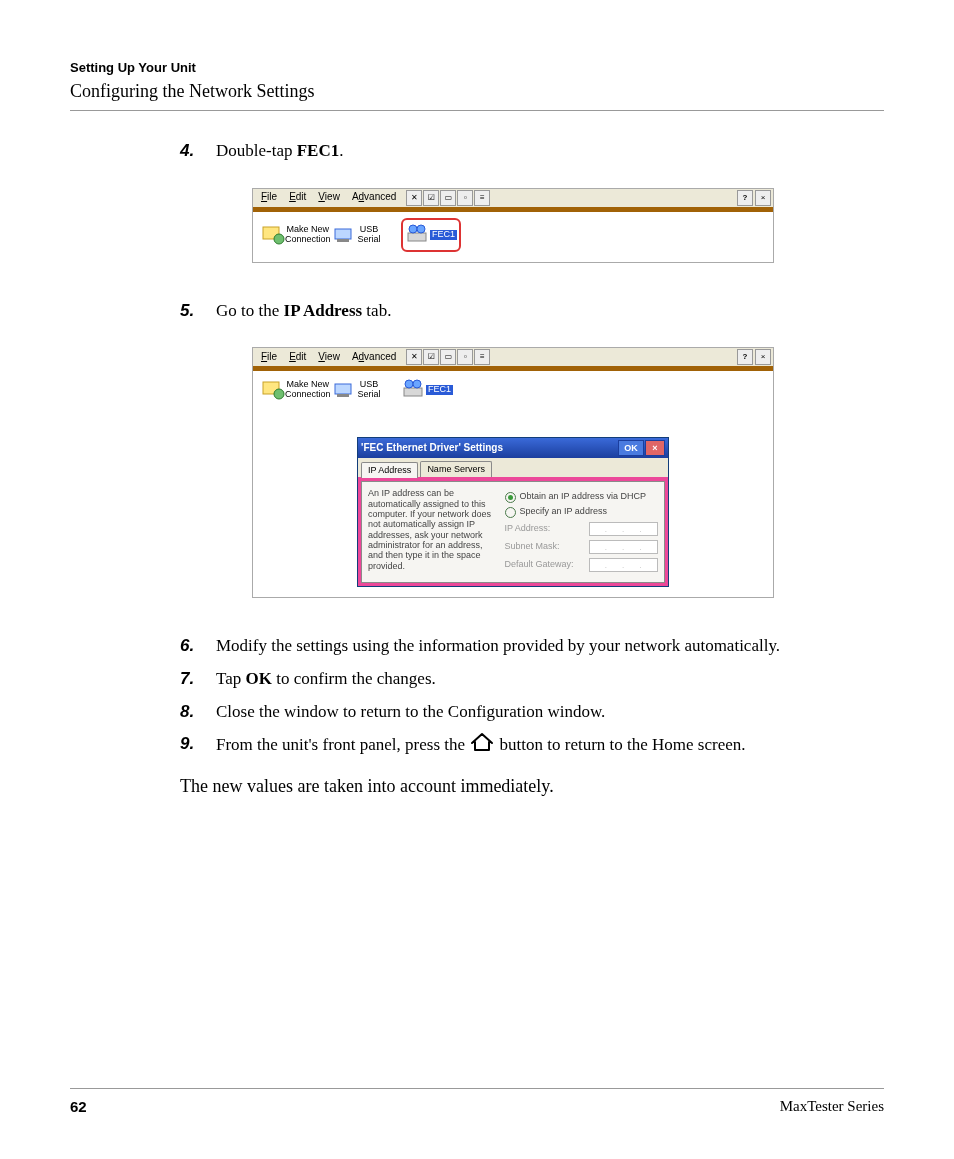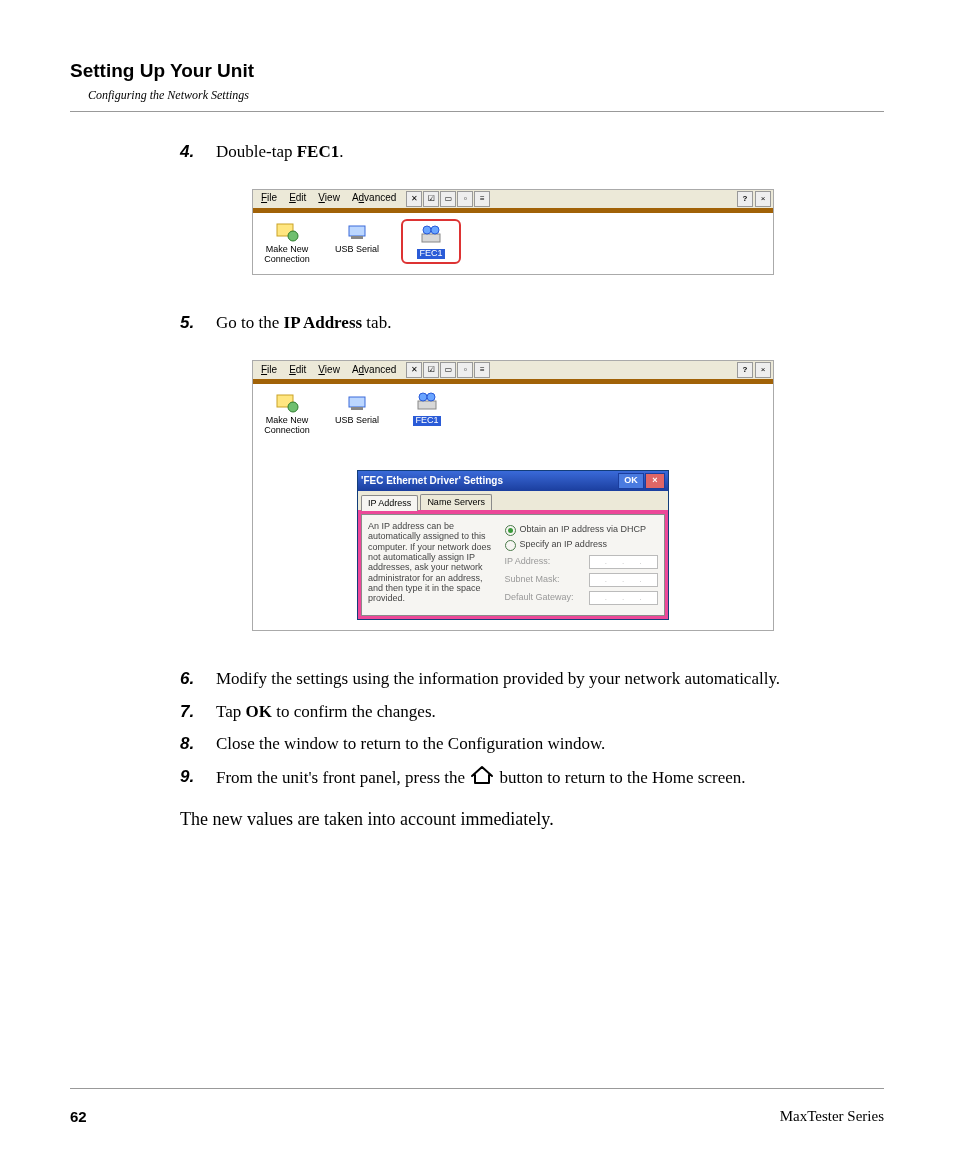--- a/index.html
+++ b/index.html
@@ -1,35 +1,35 @@
 <!DOCTYPE html>
 <html><head>
 <meta charset="utf-8">
 <style>
   html,body{margin:0;padding:0;background:#fff;font-family:Georgia,'Times New Roman',serif;color:#000}
   .page{width:954px;min-height:1159px;margin:0 auto;padding:60px 70px 40px 70px;box-sizing:border-box;position:relative}
-  .hdr-title{font-family:Arial,Helvetica,sans-serif;font-weight:bold;font-size:19px;margin:0 0 6px 0}
-  .hdr-sub{font-style:italic;font-size:12px;margin:0 0 8px 18px}
+  .hdr-title{font-family:Arial,Helvetica,sans-serif;font-weight:bold;font-size:13px;margin:0 0 6px 0}
+  .hdr-sub{font-size:18px;margin:0 0 8px 0}
   .hdr-rule{border:none;border-top:1px solid #999;margin:0 0 28px 0}
   .steps{margin-left:110px;font-size:17px;line-height:1.45}
   .step{display:flex;margin:8px 0}
   .step-num{font-family:Arial,Helvetica,sans-serif;font-weight:bold;font-style:italic;width:36px;flex-shrink:0}
   .step-body{flex:1}
   .b{font-weight:bold}
   .para{margin:16px 0 0 110px;font-size:18px}
   .screenshot{margin:16px 0 28px 36px;width:520px;border:1px solid #aaa;background:#f5f4f2;font-family:Tahoma,Arial,sans-serif;font-size:10px;color:#000}
   .menubar{display:flex;align-items:center;height:18px;background:#ece9d8;border-bottom:5px solid #a16207;padding:0 2px;position:relative}
   .menu-item{padding:1px 6px}
   .menu-item .u{text-decoration:underline}
   .mb-icons{display:flex;align-items:center;gap:1px;margin-left:4px}
   .mb-icon{width:14px;height:14px;border:1px solid #999;background:#eee;display:flex;align-items:center;justify-content:center;font-size:8px}
   .mb-right{margin-left:auto;display:flex;gap:2px}
   .help-icon{font-weight:bold}
   .icon-row{display:flex;gap:18px;padding:6px 8px 10px 8px;background:#fff}
-  .desk-icon{display:flex;flex-direction:column;align-items:center;width:52px;text-align:center;line-height:1.1}
+  .desk-icon{display:flex;flex-direction:row;align-items:center;width:52px;text-align:center;line-height:1.1}
   .icon-img{width:26px;height:24px;display:flex;align-items:center;justify-content:center;margin-bottom:2px}
   .icon-label{font-size:9px}
   .sel{background:#2a5bd7;color:#fff;padding:0 2px}
   .highlight-box{border:2px solid #d33;border-radius:6px;padding:2px}
   .dialog-wrap{display:flex;justify-content:center;padding:24px 0 10px 0;background:#fff}
   .dialog{width:310px;border:1px solid #123d7a;background:#ec4899}
   .titlebar{background:linear-gradient(#3a6ad9,#1b3e9e);color:#fff;font-weight:bold;font-size:10px;display:flex;align-items:center;padding:2px 3px}
   .titlebar-text{flex:1}
   .tb-btn{width:18px;height:14px;background:#4a7be0;border:1px solid #1b3e9e;color:#fff;display:flex;align-items:center;justify-content:center;font-size:9px;margin-left:1px}
   .tb-ok{width:24px;font-weight:bold}
@@ -40,21 +40,21 @@
   .dlg-body{display:flex;border:1px solid #8a8a8a;margin:4px 3px 3px 3px;background:#f6f5f2;padding:6px;font-size:9px;color:#444}
   .dlg-left{width:45%;line-height:1.15;padding-right:6px}
   .dlg-right{flex:1}
   .radio-row{display:flex;align-items:flex-end;margin:2px 0}
   .radio{width:9px;height:9px;border-radius:50%;border:1px solid #4a7a4a;margin-right:4px;display:flex;align-items:center;justify-content:center}
   .radio.on::after{content:"";width:5px;height:5px;border-radius:50%;background:#3a9a3a}
   .field-row{display:flex;align-items:flex-start;margin:4px 0;color:#999}
   .field-label{width:84px}
   .field-input{flex:1;height:12px;border:1px solid #bbb;background:#fff;display:flex;align-items:center;justify-content:space-evenly;font-size:8px;color:#bbb}
   .home-icon{display:inline-block;vertical-align:-2px}
-  .footer{position:absolute;bottom:34px;left:70px;right:70px;display:flex;justify-content:space-between;align-items:flex-end;font-size:15px}
+  .footer{position:absolute;bottom:44px;left:70px;right:70px;display:flex;justify-content:space-between;align-items:flex-end;font-size:15px}
   .foot-rule{position:absolute;bottom:70px;left:70px;right:70px;border-top:1px solid #999}
   .page-num{font-family:Arial,Helvetica,sans-serif;font-weight:bold}
 </style>
 </head>
 <body>
 
 <div class="page">
   <h2 class="hdr-title">Setting Up Your Unit</h2>
   <div class="hdr-sub">Configuring the Network Settings</div>
   <hr class="hdr-rule">

